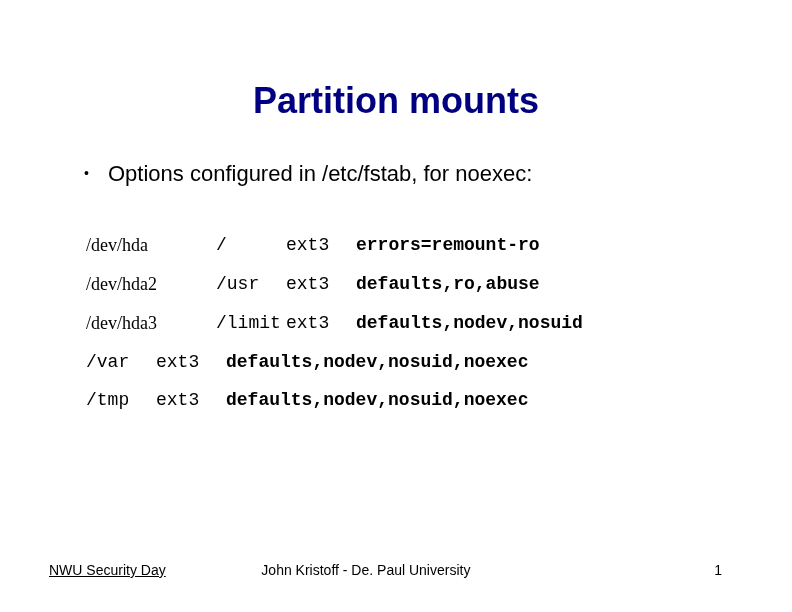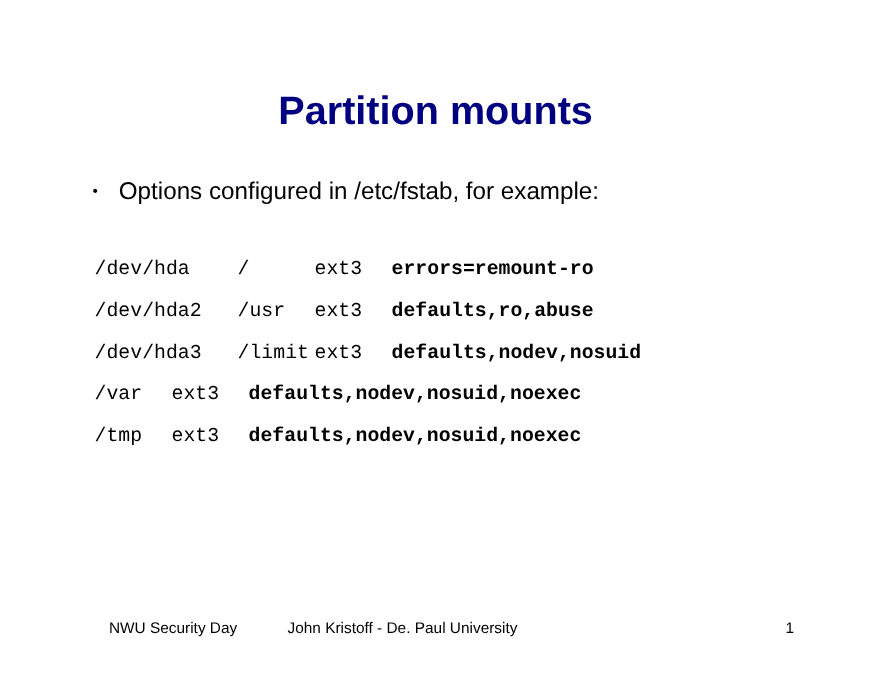--- a/index.html
+++ b/index.html
@@ -4,38 +4,38 @@
 <style>
   * { margin: 0; padding: 0; box-sizing: border-box; }
   html, body { width: 792px; height: 612px; background: #fff; font-family: Arial, Helvetica, sans-serif; color: #000; }
   .slide { width: 792px; height: 612px; position: relative; padding: 80px 80px 40px 80px; }
   .title { text-align: center; font-size: 36px; font-weight: bold; color: #000080; margin-bottom: 38px; }
   .bullets { list-style: none; margin-bottom: 46px; }
   .bullets li { position: relative; padding-left: 28px; font-size: 22px; margin-bottom: 22px; line-height: 1.3; }
   .bullets li::before { content: "•"; position: absolute; left: 4px; top: 4px; font-size: 14px; color: #000; }
   .table { display: block; font-family: "Courier New", Courier, monospace; font-size: 18px; margin-left: 6px; }
   .trow { display: flex; margin-bottom: 18px; white-space: pre; }
-  .c-dev { width: 130px; }
+  .c-dev { width: 130px; font-family: Liberation Serif, serif; }
   .c-mnt { width: 70px; }
   .c-fs  { width: 70px; }
   .c-opt { flex: 1; font-weight: bold; }
   .footer { position: absolute; bottom: 34px; left: 0; width: 100%; display: flex; font-size: 14px; color: #000; }
-  .f-left { width: 33%; padding-left: 99px; }
+  .f-left { width: 33%; padding-left: 49px; text-decoration: underline; }
   .f-center { width: 34%; }
   .f-right { width: 33%; text-align: right; padding-right: 70px; }
 </style>
 </head>
 <body>
 
 <div class="slide">
 
   <h1 class="title">Partition mounts</h1>
 
   <ul class="bullets">
-    <li>Options configured in /etc/fstab, for example:</li>
+    <li>Options configured in /etc/fstab, for noexec:</li>
   </ul>
 
   <div class="table">
     <div class="trow">
       <span class="c-dev">/dev/hda</span>
       <span class="c-mnt">/</span>
       <span class="c-fs">ext3</span>
       <span class="c-opt">errors=remount-ro</span>
     </div>
     <div class="trow">

